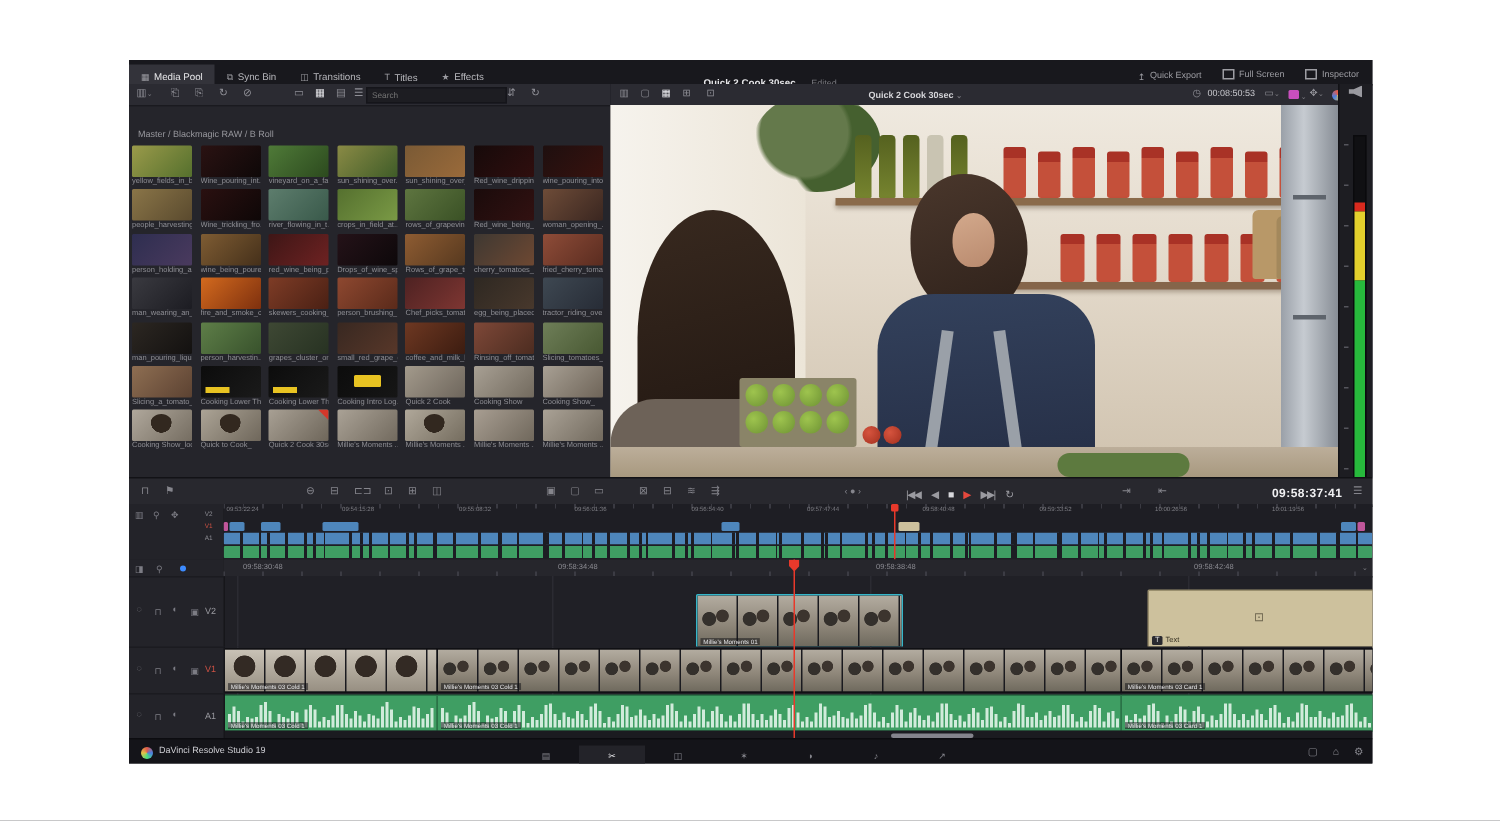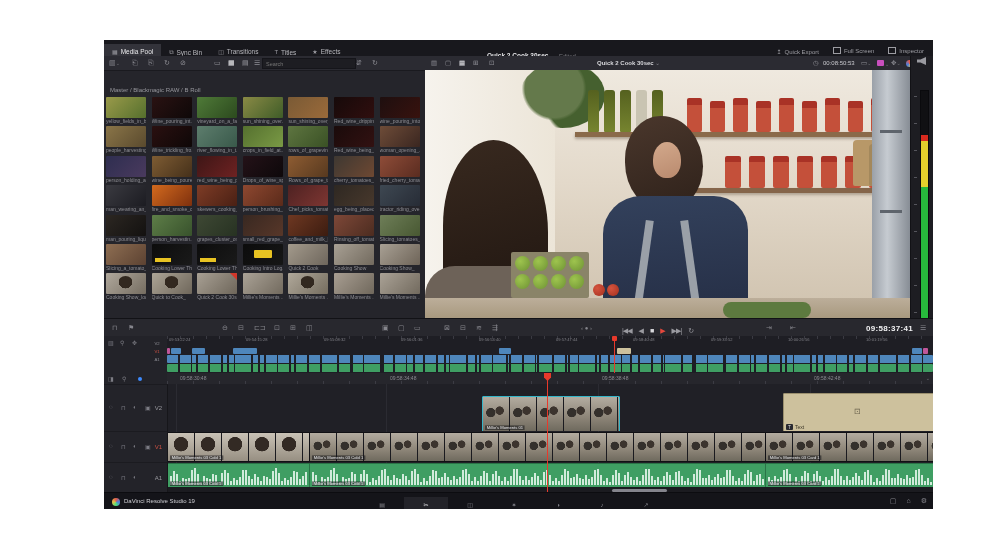--- a/index.html
+++ b/index.html
@@ -1,18 +1,18 @@
 <!DOCTYPE html>
 <html><head>
 <meta charset="utf-8">
 <style>
   html,body{margin:0;padding:0;background:#fff;width:1000px;height:547px;overflow:hidden;
     font-family:"Liberation Sans",sans-serif;-webkit-font-smoothing:antialiased;}
   .abs{position:absolute;}
-  #win{position:absolute;left:104px;top:40px;width:829px;height:469px;background:#212126;overflow:hidden;}
+  #win{position:absolute;left:86px;top:40px;width:829px;height:469px;background:#212126;overflow:hidden;}
   
   #topbar{left:0;top:0;width:829px;height:16px;background:#18181d;border-bottom:1px solid #101014;}
   .ttab{display:inline-flex;align-items:center;gap:3px;height:16px;padding:0 8px;color:#b7b7bc;font-size:6.5px;}
   .ttab .ic{font-size:6px;color:#9a9aa0;}
   .ttab.active{background:#33333a;color:#e8e8ea;}
   #projtitle{color:#e6e6e9;font-size:6.5px;font-weight:bold;}
   #projstatus{color:#77777d;font-size:6px;margin-left:6px;}
   .tact{display:inline-flex;align-items:center;gap:3px;color:#9d9da3;font-size:6px;padding:0 7px;height:16px;}
   .sqico{width:6px;height:5px;border:1px solid #9d9da3;display:inline-block;}
   

